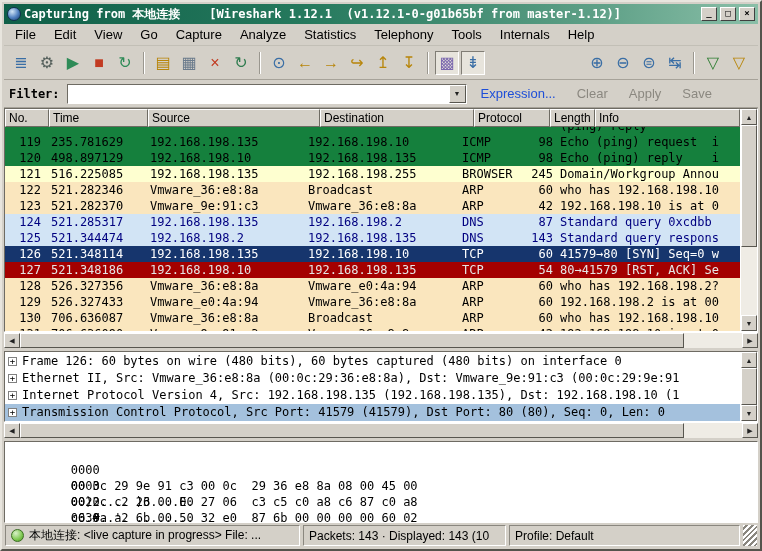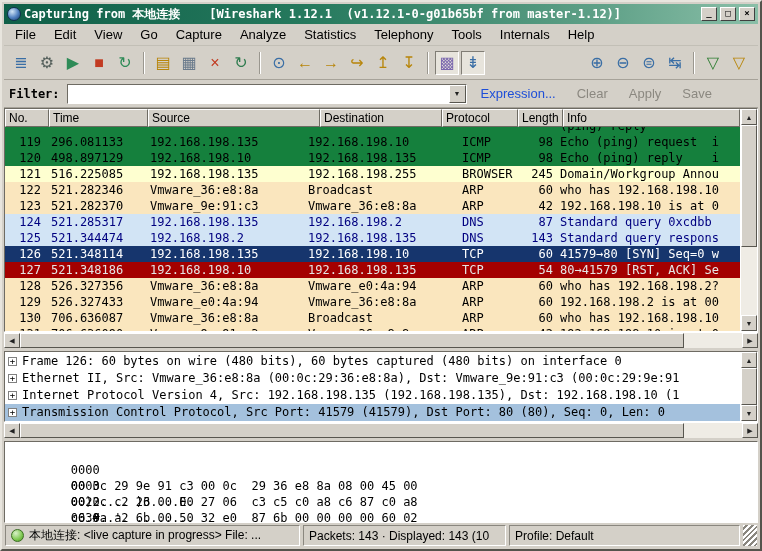--- a/index.html
+++ b/index.html
@@ -50,21 +50,21 @@
   .filter-btn.disabled { color:#8b8880; }
 
   
   .plist { flex:0 0 224px; display:flex; border:1px solid; border-color:#6e6b63 #fff #fff #6e6b63;
            background:#fff; overflow:hidden; }
   .plist-main { flex:1; display:flex; flex-direction:column; overflow:hidden; }
   .phead { flex:0 0 17px; display:flex; background:#d4d0c8; }
   .phcell { border:1px solid; border-color:#fff #6e6b63 #6e6b63 #fff; background:#d4d0c8;
             font-size:12px; padding:1px 3px; white-space:nowrap; overflow:hidden; flex-shrink:0; }
   .phcell.c-no{width:44px} .phcell.c-time{width:99px} .phcell.c-source{width:172px}
-  .phcell.c-destination{width:122px} .phcell.c-protocol{width:76px} .phcell.c-length{width:45px}
+  .phcell.c-destination{width:154px} .phcell.c-protocol{width:76px} .phcell.c-length{width:45px}
   .phcell.c-info{flex:1}
   .pbody { flex:1; overflow:hidden; font-family:"DejaVu Sans Mono",monospace; font-size:12px; }
   .rows-host { margin-top:-9px; }
   .prow { display:flex; height:16px; line-height:16px; background:#fff; color:#000; }
   .pcell { overflow:hidden; flex-shrink:0; white-space:pre; }
   .w-no{width:44px; text-align:right; padding-right:8px}
   .w-time{width:99px; padding-left:2px}
   .w-src{width:158px; padding-left:2px}
   .w-dst{width:154px; padding-left:2px}
   .w-proto{width:53px; padding-left:2px}
@@ -264,21 +264,21 @@
               <span class="pcell w-time"></span>
               <span class="pcell w-src"></span>
               <span class="pcell w-dst"></span>
               <span class="pcell w-proto"></span>
               <span class="pcell w-len"></span>
               <span class="pcell w-info">(ping) reply</span>
             </div>
 
             <div class="prow c-icmp">
               <span class="pcell w-no">119</span>
-              <span class="pcell w-time">296.081133</span>
+              <span class="pcell w-time">235.781629</span>
               <span class="pcell w-src">192.168.198.135</span>
               <span class="pcell w-dst">192.168.198.10</span>
               <span class="pcell w-proto">ICMP</span>
               <span class="pcell w-len">98</span>
               <span class="pcell w-info">Echo (ping) request  i</span>
             </div>
 
             <div class="prow c-icmp">
               <span class="pcell w-no">120</span>
               <span class="pcell w-time">498.897129</span>

